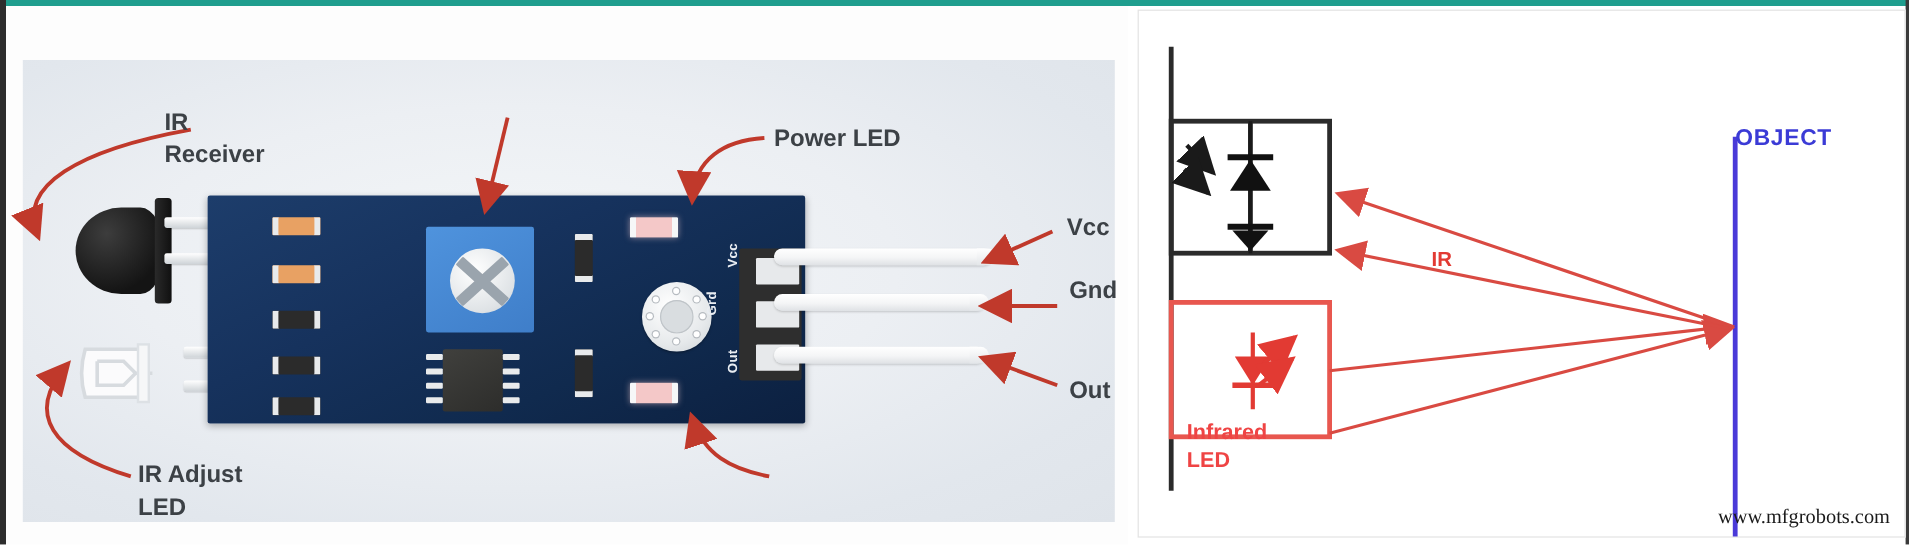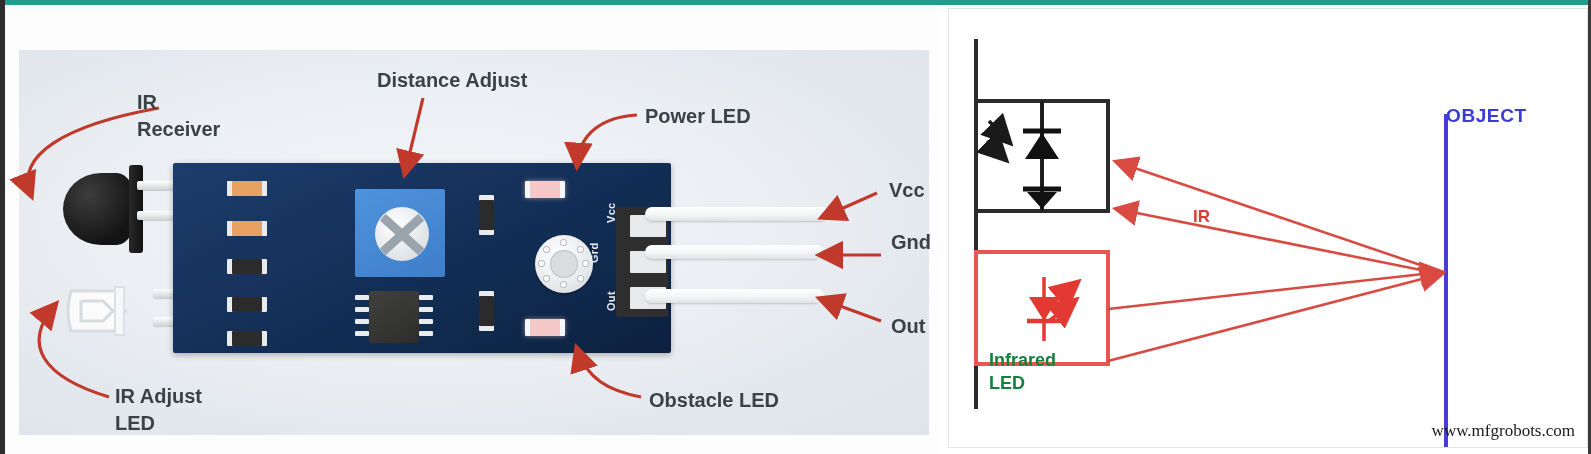--- a/index.html
+++ b/index.html
@@ -250,21 +250,21 @@
     left: 40px; top: 48px;
     color: #2b2b2b;
     font-size: 19px;
     font-weight: 700;
     letter-spacing: 0.2px;
     font-family: "Liberation Sans", sans-serif;
   }
   .sch-caption {
     position: absolute;
     left: 40px; top: 340px;
-    color: #15803d;
+    color: #ef4444;
     font-size: 18px;
     font-weight: 700;
     line-height: 1.25;
     white-space: pre-line;
     font-family: "Liberation Sans", sans-serif;
   }
   .object-label {
     position: absolute;
     left: 497px; top: 96px;
     color: #3b3bd6;
@@ -396,26 +396,24 @@
 
       <path d="M876 316 L 816 294" fill="none" stroke="#c0392b" stroke-width="3.2" marker-end="url(#ah)"></path>
 
       <path d="M636 392 C 604 386, 582 374, 572 344" fill="none" stroke="#c0392b" stroke-width="3.2" marker-end="url(#ah)"></path>
 
       <path d="M104 392 C 38 372, 16 340, 50 300" fill="none" stroke="#c0392b" stroke-width="3.2" marker-end="url(#ah)"></path>
     </svg>
 
     <div class="anno" style="left:132px; top:84px;">IR
 Receiver</div>
-    <div class="anno" style="left:372px; top:62px;">Distance Adjust</div>
     <div class="anno" style="left:640px; top:98px;">Power LED</div>
     <div class="anno" style="left:884px; top:172px;">Vcc</div>
     <div class="anno" style="left:886px; top:224px;">Gnd</div>
     <div class="anno" style="left:886px; top:308px;">Out</div>
-    <div class="anno" style="left:644px; top:382px;">Obstacle LED</div>
     <div class="anno" style="left:110px; top:378px;">IR Adjust
 LED</div>
   </div>
 
   <div class="panel-right">
 
 
     <svg style="position:absolute; left:0; top:0;" width="638" height="438">
       <defs>
         <marker id="ra" markerWidth="10" markerHeight="10" refX="8" refY="5" orient="auto">

